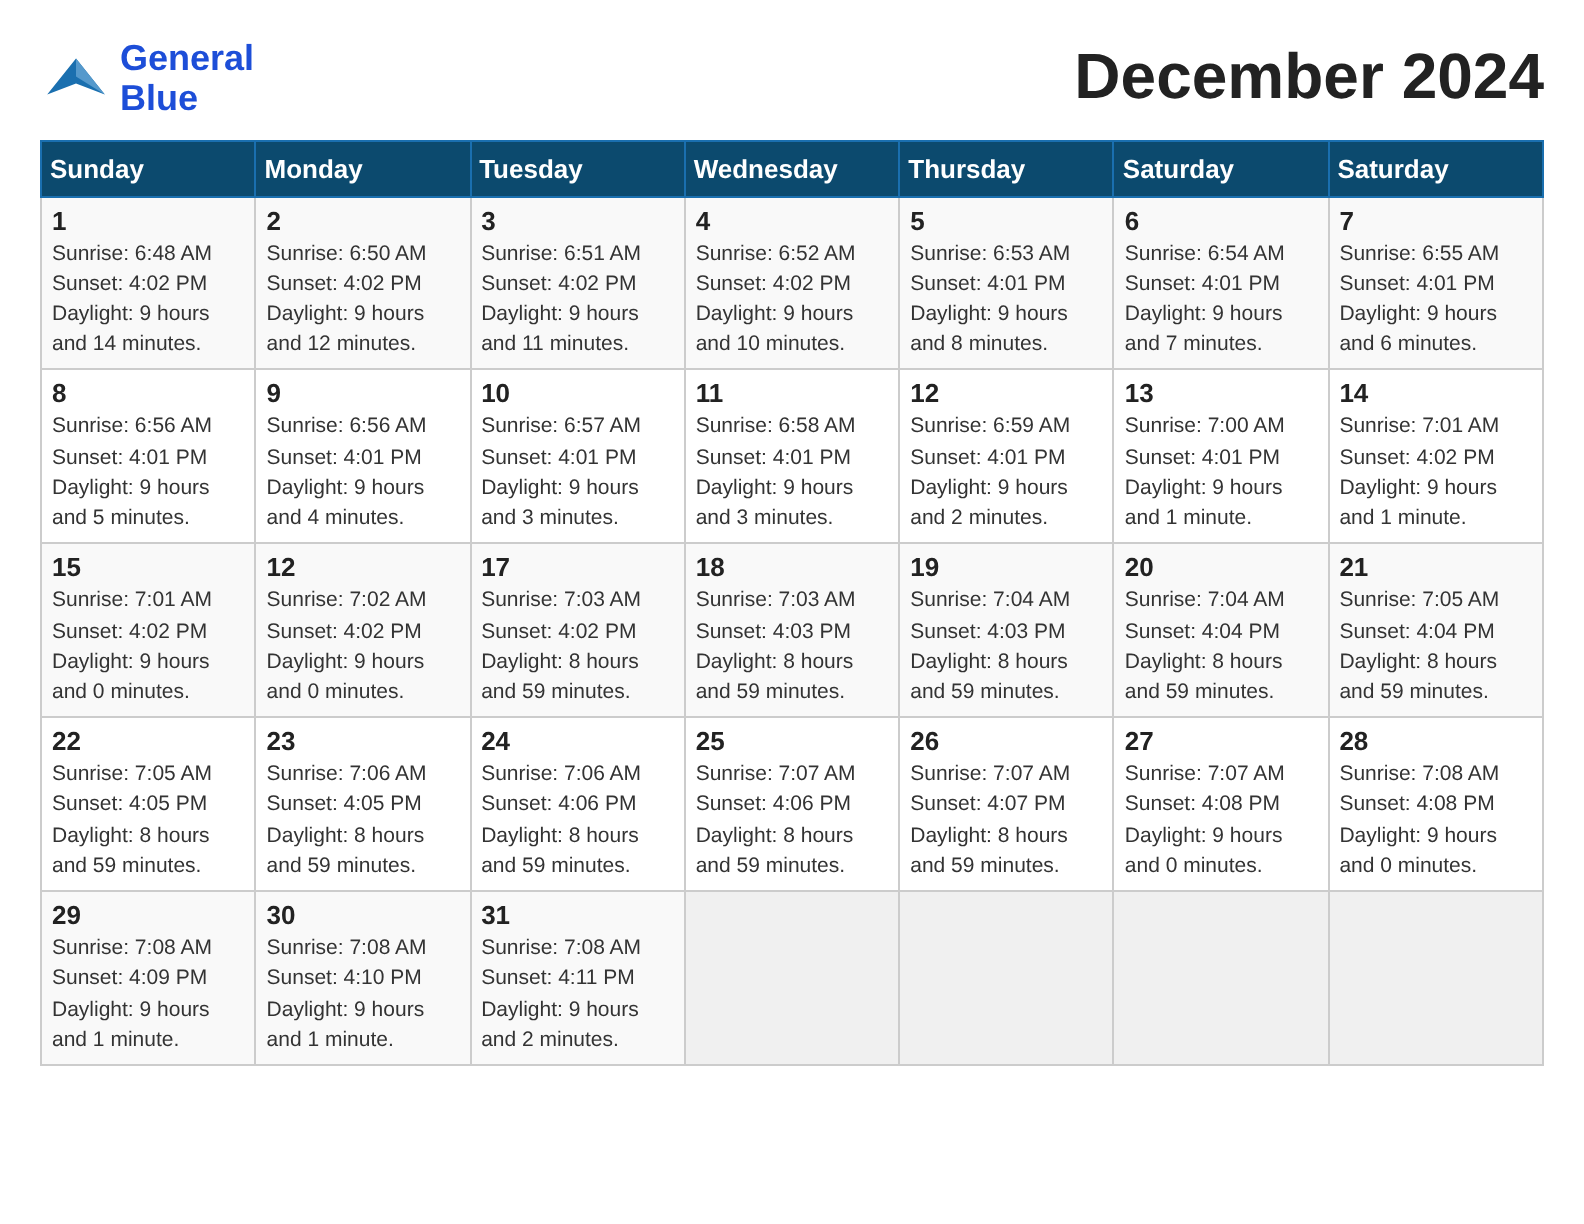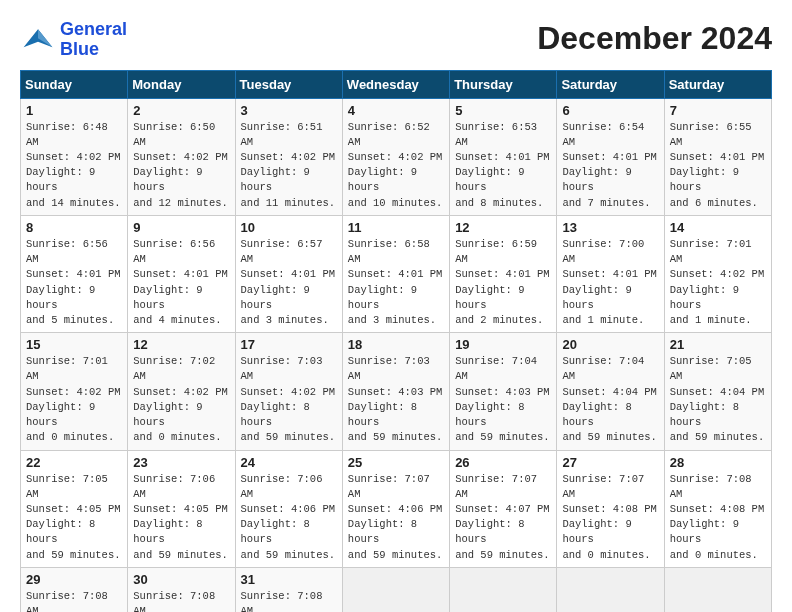--- a/index.html
+++ b/index.html
@@ -78,21 +78,20 @@
       font-size: 13px;
       font-weight: bold;
       color: #222;
       display: block;
       margin-bottom: 2px;
     }
     .day-detail {
       color: #333;
       font-size: 10.5px;
       line-height: 1.45;
-      font-family: Liberation Mono, monospace;
     }
     .empty-cell {
       background: #f0f0f0 !important;
     }
   </style>
 </head>
 <body>
 
 <div class="header">
   <div class="logo">

